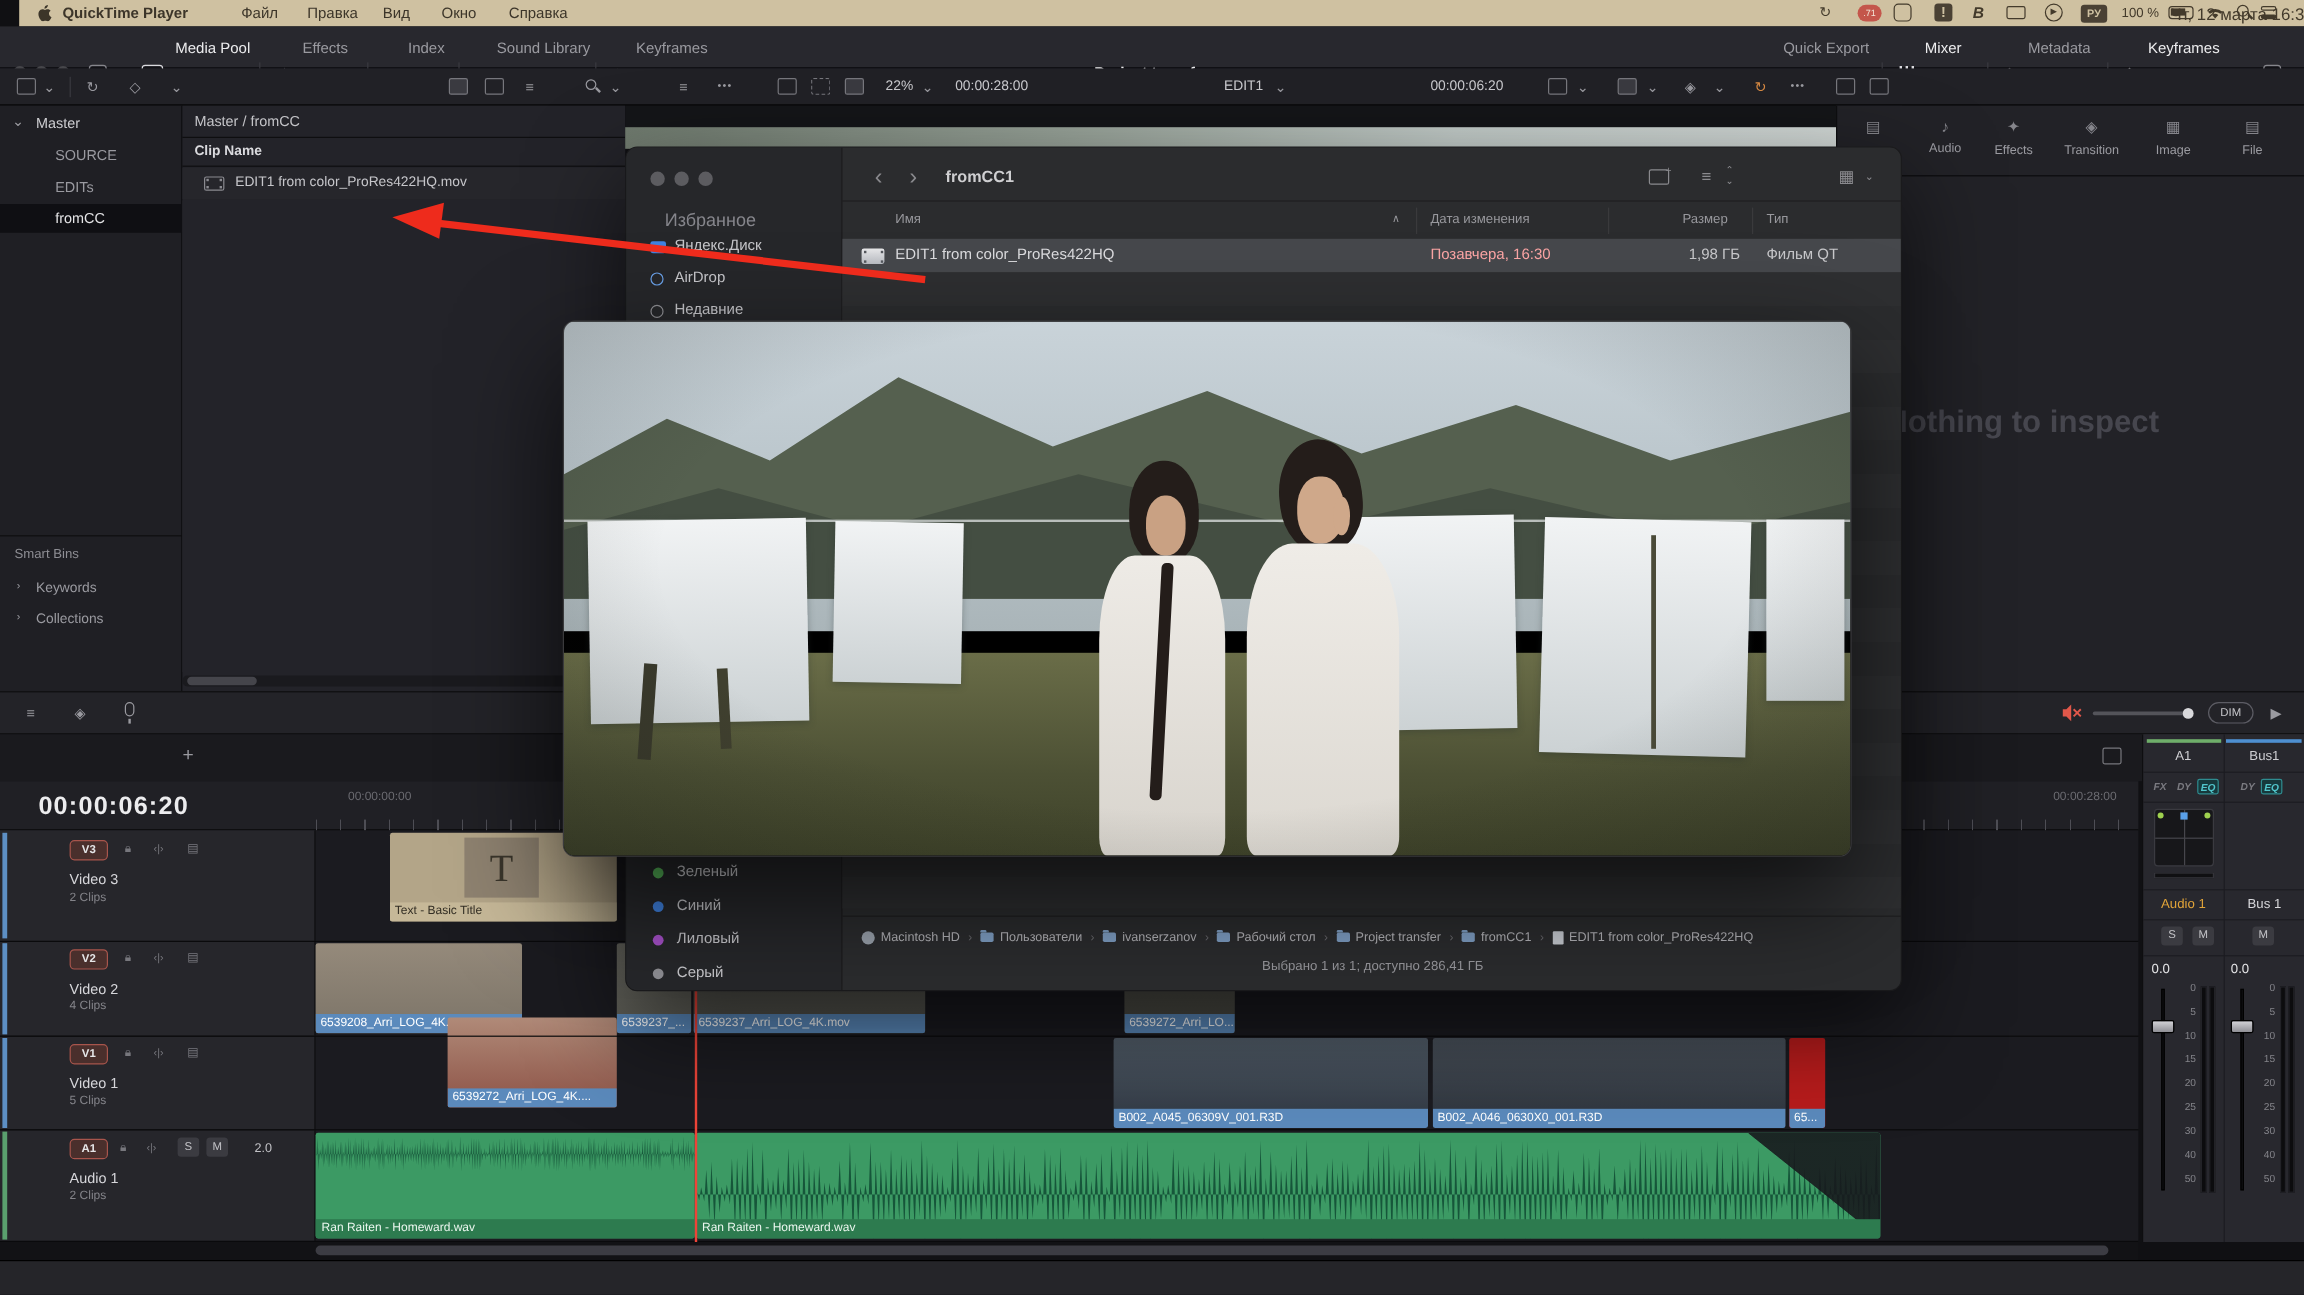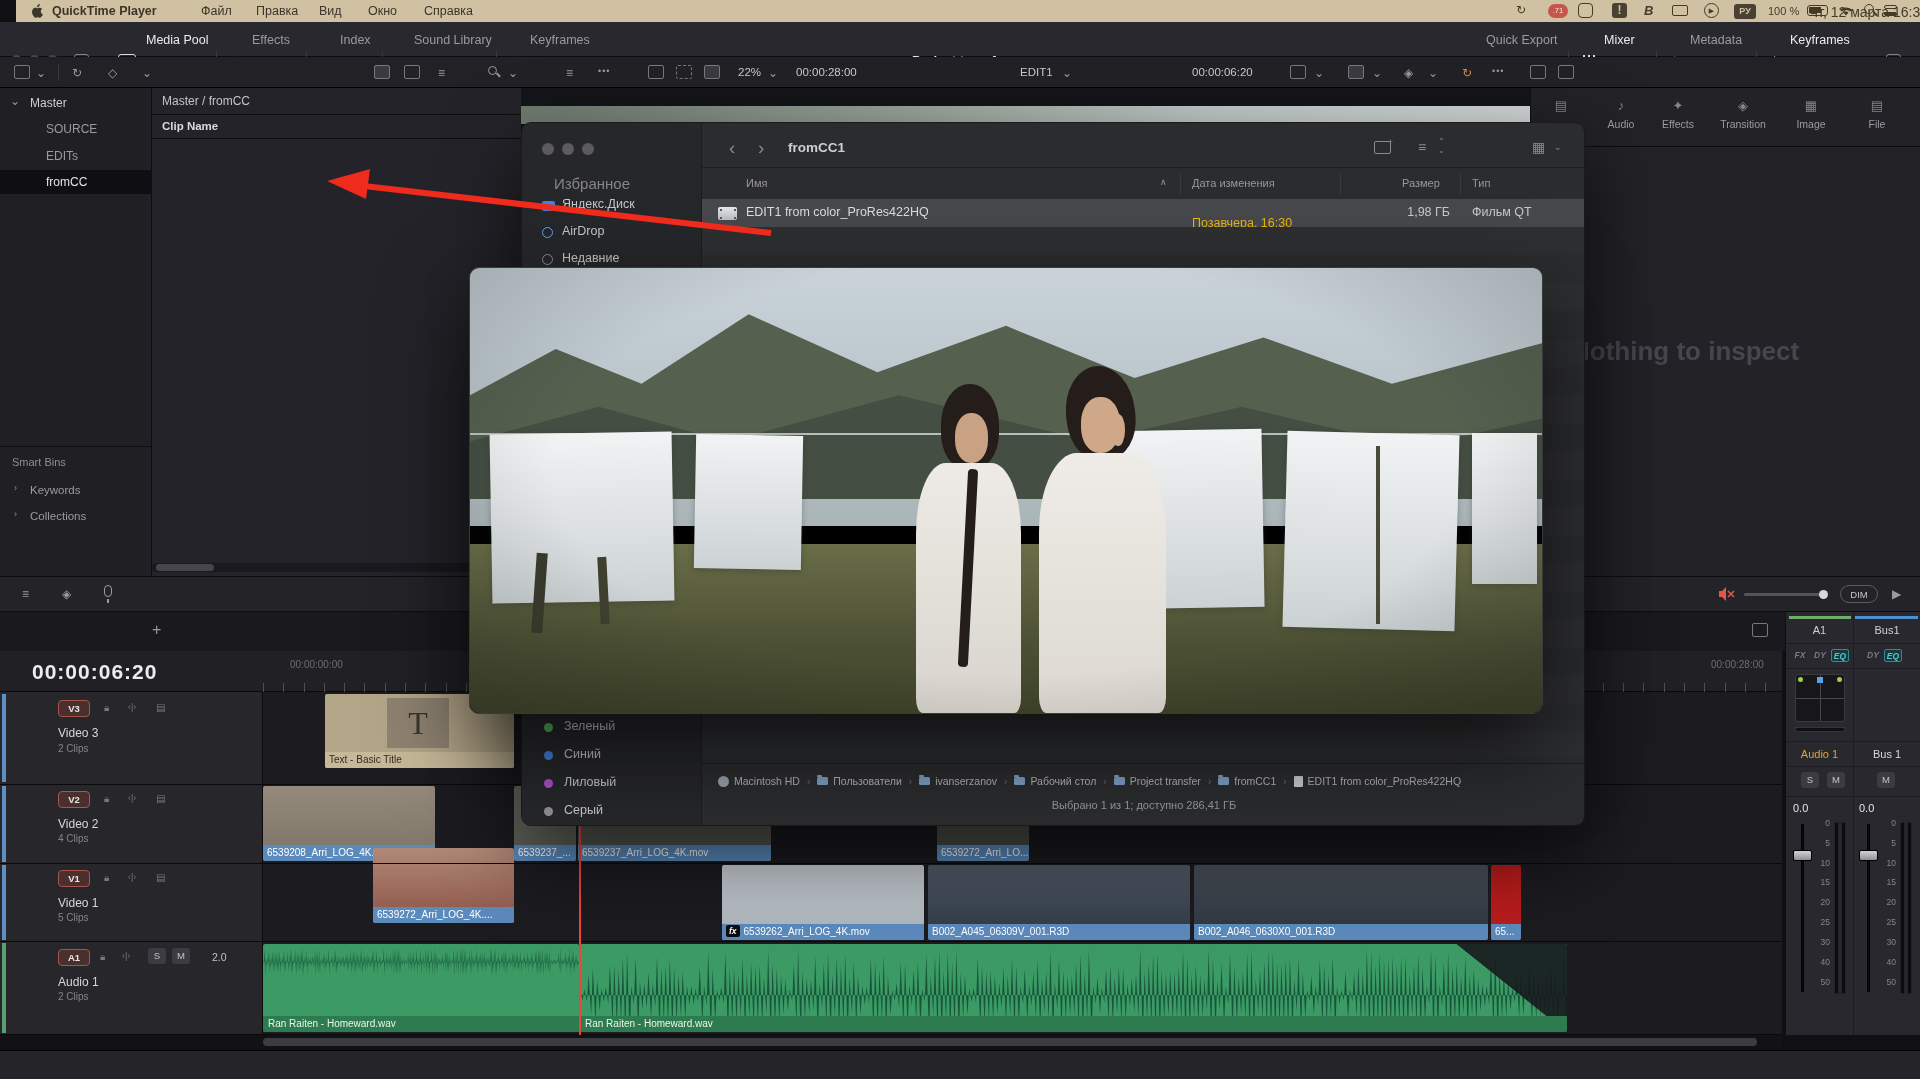--- a/index.html
+++ b/index.html
@@ -232,20 +232,29 @@
   <span class="abs glyph" style="left:14px;top:421px;font-size:9px">›</span>
   <span class="abs txt dim" style="left:30px;top:422px;font-size:11.5px">Collections</span>
 </div>
 
 <div class="abs" id="stripes"></div>
 <div class="abs" id="mpool">
   <span class="abs txt" style="left:10px;top:6px;font-size:12px;color:#c4c4c8">Master / fromCC</span>
   <div class="abs" style="left:0;top:26px;width:369px;height:1px;background:#0e0e10"></div>
   <span class="abs txt" style="left:10px;top:32px;font-size:11.5px;font-weight:700;color:#dadade">Clip Name</span>
   <div class="abs" style="left:0;top:50px;width:369px;height:1px;background:#0e0e10"></div>
+  <div class="abs" style="left:0;top:52px;width:369px;height:26px;background:#26262b">
+    <span class="abs" style="left:18px;top:7px;width:17px;height:12px;border:1px solid #8a8a90;border-radius:2px">
+      <span style="position:absolute;left:1px;top:1px;width:2px;height:2px;background:#8a8a90"></span>
+      <span style="position:absolute;right:1px;top:1px;width:2px;height:2px;background:#8a8a90"></span>
+      <span style="position:absolute;left:1px;bottom:1px;width:2px;height:2px;background:#8a8a90"></span>
+      <span style="position:absolute;right:1px;bottom:1px;width:2px;height:2px;background:#8a8a90"></span>
+    </span>
+    <span class="abs txt" style="left:44px;top:6px;font-size:11.5px;color:#c6c6ca">EDIT1 from color_ProRes422HQ.mov</span>
+  </div>
   <div class="abs" style="left:0;top:475px;width:369px;height:9px;background:#1a1a1e;border-radius:4px">
     <div style="position:absolute;left:4px;top:1px;width:58px;height:7px;background:#45454b;border-radius:4px"></div>
   </div>
 </div>
 
 <div class="abs" style="left:521px;top:88px;width:1064px;height:36px;background:#141518">
   <div style="position:absolute;left:0;top:18px;width:100%;height:18px;background:linear-gradient(90deg,#6f7a6e,#98a399 35%,#c2cbc8 65%,#d4dad8)"></div>
 </div>
 
 <div class="abs" id="inspanel">
@@ -358,25 +367,20 @@
   </div>
   <div class="clip" style="left:578px;top:94px;width:193px;height:75px;background:linear-gradient(180deg,#60605a,#50504a)">
     <div class="cliplabel">6539237_Arri_LOG_4K.mov</div>
   </div>
   <div class="clip" style="left:937px;top:94px;width:92px;height:75px;background:linear-gradient(180deg,#585850,#484842)">
     <div class="cliplabel">6539272_Arri_LO...</div>
   </div>
 
   <div class="clip" style="left:373px;top:156px;width:141px;height:75px;background:linear-gradient(180deg,#b08a78,#8d5246)">
     <div class="cliplabel">6539272_Arri_LOG_4K....</div>
-  </div>
-  <div class="clip" style="left:722px;top:173px;width:202px;height:75px;background:linear-gradient(180deg,#c9cfd5,#a9b2b9)">
-    <div class="cliplabel">
-      <span style="display:inline-block;background:#0d0d0f;color:#fff;font-style:italic;font-weight:700;font-size:8.5px;border-radius:2px;padding:0 3px;margin-right:4px;line-height:12px;vertical-align:1px">fx</span><span>6539262_Arri_LOG_4K.mov</span>
-    </div>
   </div>
   <div class="clip" style="left:928px;top:173px;width:262px;height:75px;background:linear-gradient(180deg,#535f6b,#2e3540)">
     <div class="cliplabel">B002_A045_06309V_001.R3D</div>
   </div>
   <div class="clip" style="left:1194px;top:173px;width:294px;height:75px;background:linear-gradient(180deg,#4a525c,#2c323a)">
     <div class="cliplabel">B002_A046_0630X0_001.R3D</div>
   </div>
   <div class="clip" style="left:1491px;top:173px;width:30px;height:75px;background:#b91c1c">
     <div class="cliplabel">65...</div>
   </div>
@@ -539,21 +543,21 @@
     <span class="fcolhead" style="left:770px">Тип</span>
 
     <div class="abs" style="left:0;top:76px;width:884px;height:28px;background:#46484c">
       <span class="abs" style="left:16px;top:8px;width:19px;height:13px;background:linear-gradient(180deg,#e8e8ea,#b9bcc2);border-radius:2px">
         <span style="position:absolute;left:1.5px;top:1.5px;width:2px;height:2px;background:#55585e"></span>
         <span style="position:absolute;right:1.5px;top:1.5px;width:2px;height:2px;background:#55585e"></span>
         <span style="position:absolute;left:1.5px;bottom:1.5px;width:2px;height:2px;background:#55585e"></span>
         <span style="position:absolute;right:1.5px;bottom:1.5px;width:2px;height:2px;background:#55585e"></span>
       </span>
       <span class="fcell txt" style="left:44px;top:6px">EDIT1 from color_ProRes422HQ</span>
-      <span class="fcell txt" style="left:490px;top:17px;color:#eab308">Позавчера, 16:30</span>
+      <span class="fcell txt" style="left:490px;top:6px;color:#fca5a5">Позавчера, 16:30</span>
       <span class="fcell txt" style="left:648px;top:6px;width:100px;text-align:right;color:#c8c8cb">1,98 ГБ</span>
       <span class="fcell txt" style="left:770px;top:6px;color:#c8c8cb">Фильм QT</span>
     </div>
     <div class="abs" style="left:0;top:104px;width:884px;height:530px;background:repeating-linear-gradient(180deg,#2e2f31 0 28px,#2b2c2e 28px 56px)"></div>
 
     <div class="abs" style="left:0;top:640px;width:884px;height:1px;background:#1e1e20"></div>
     <div class="abs" style="left:16px;top:648px;width:860px;height:20px;display:flex;align-items:center;gap:7px">
       <span class="pathitem">
           <span style="width:11px;height:11px;border-radius:50%;background:#9aa2ac;display:inline-block"></span>
           <span>Macintosh HD</span>

